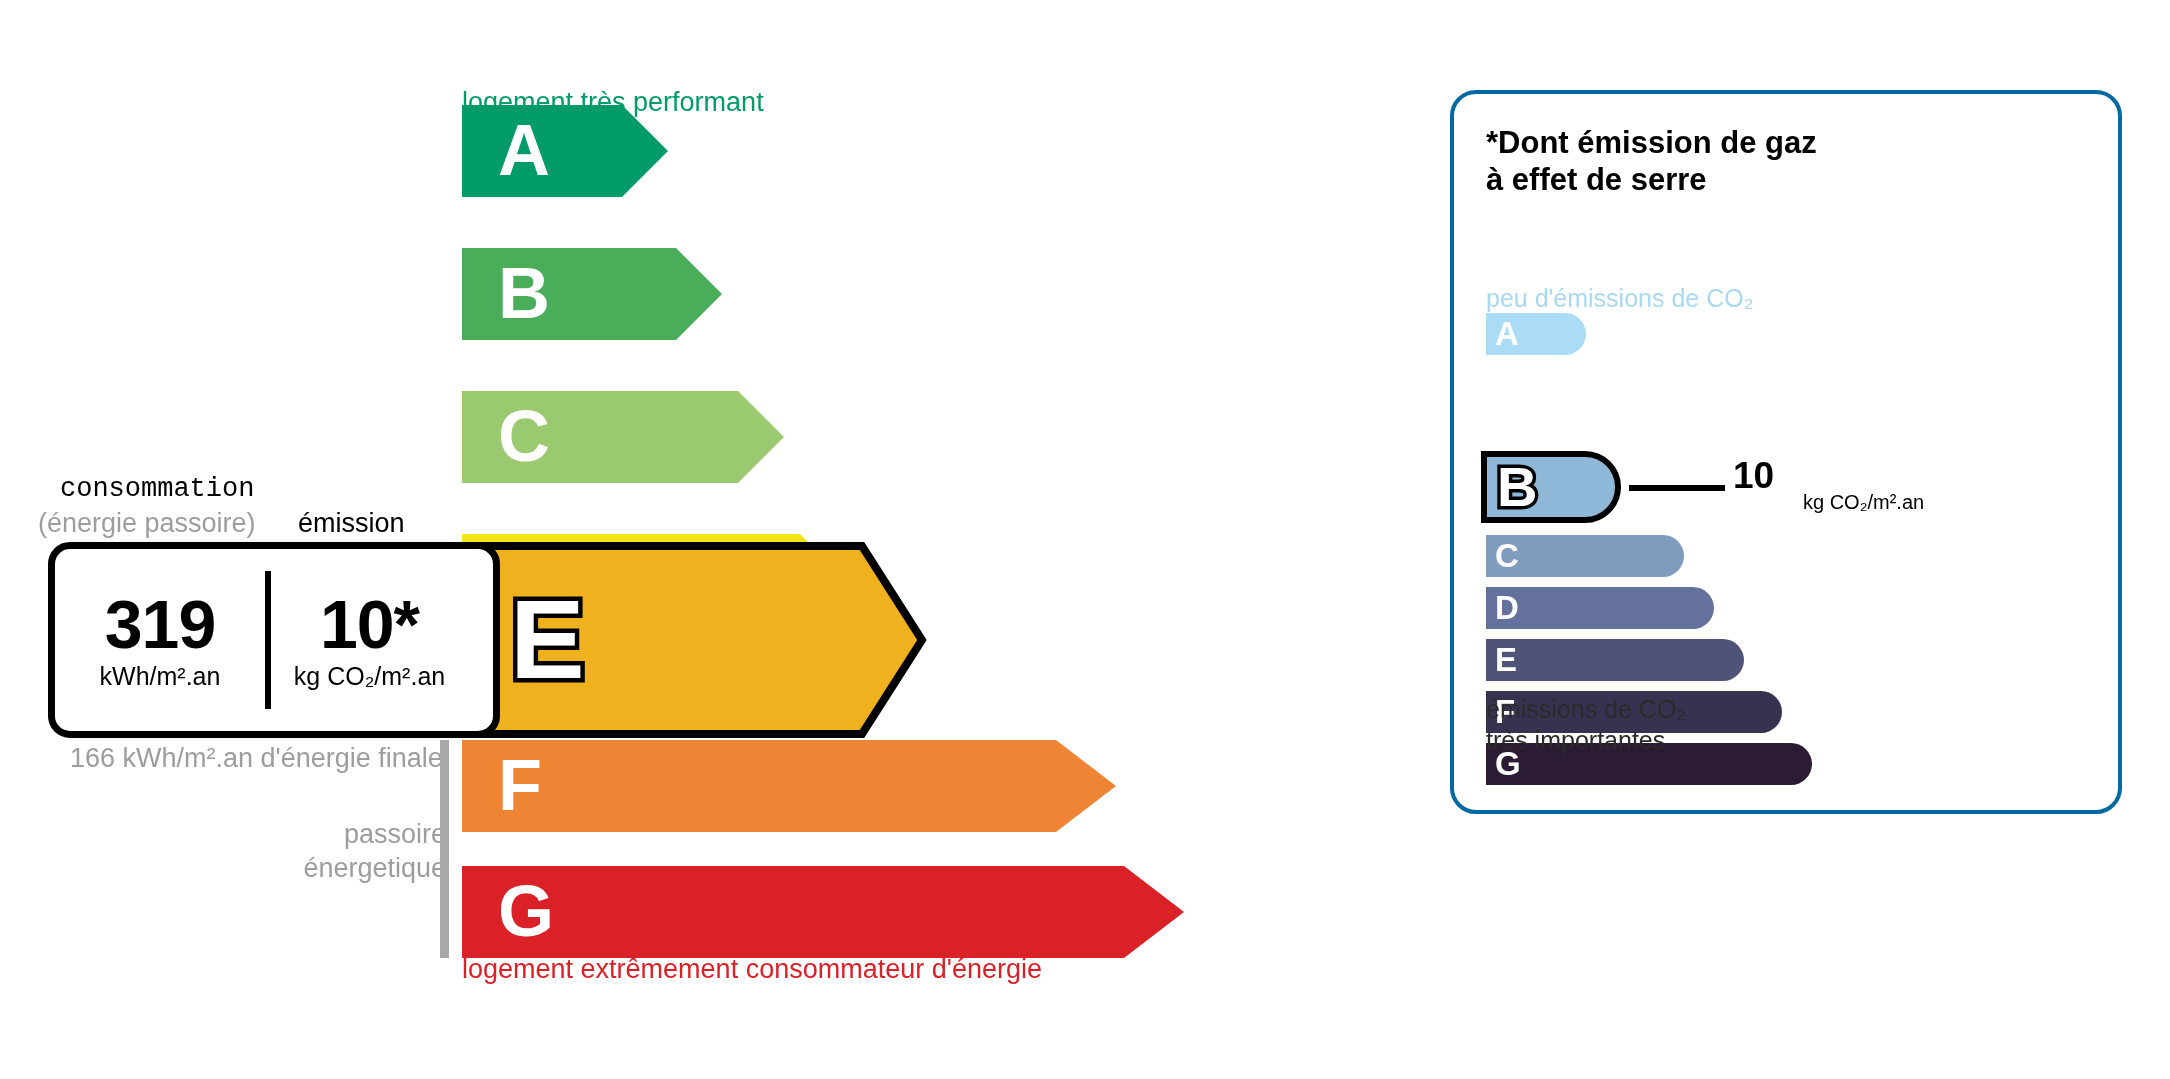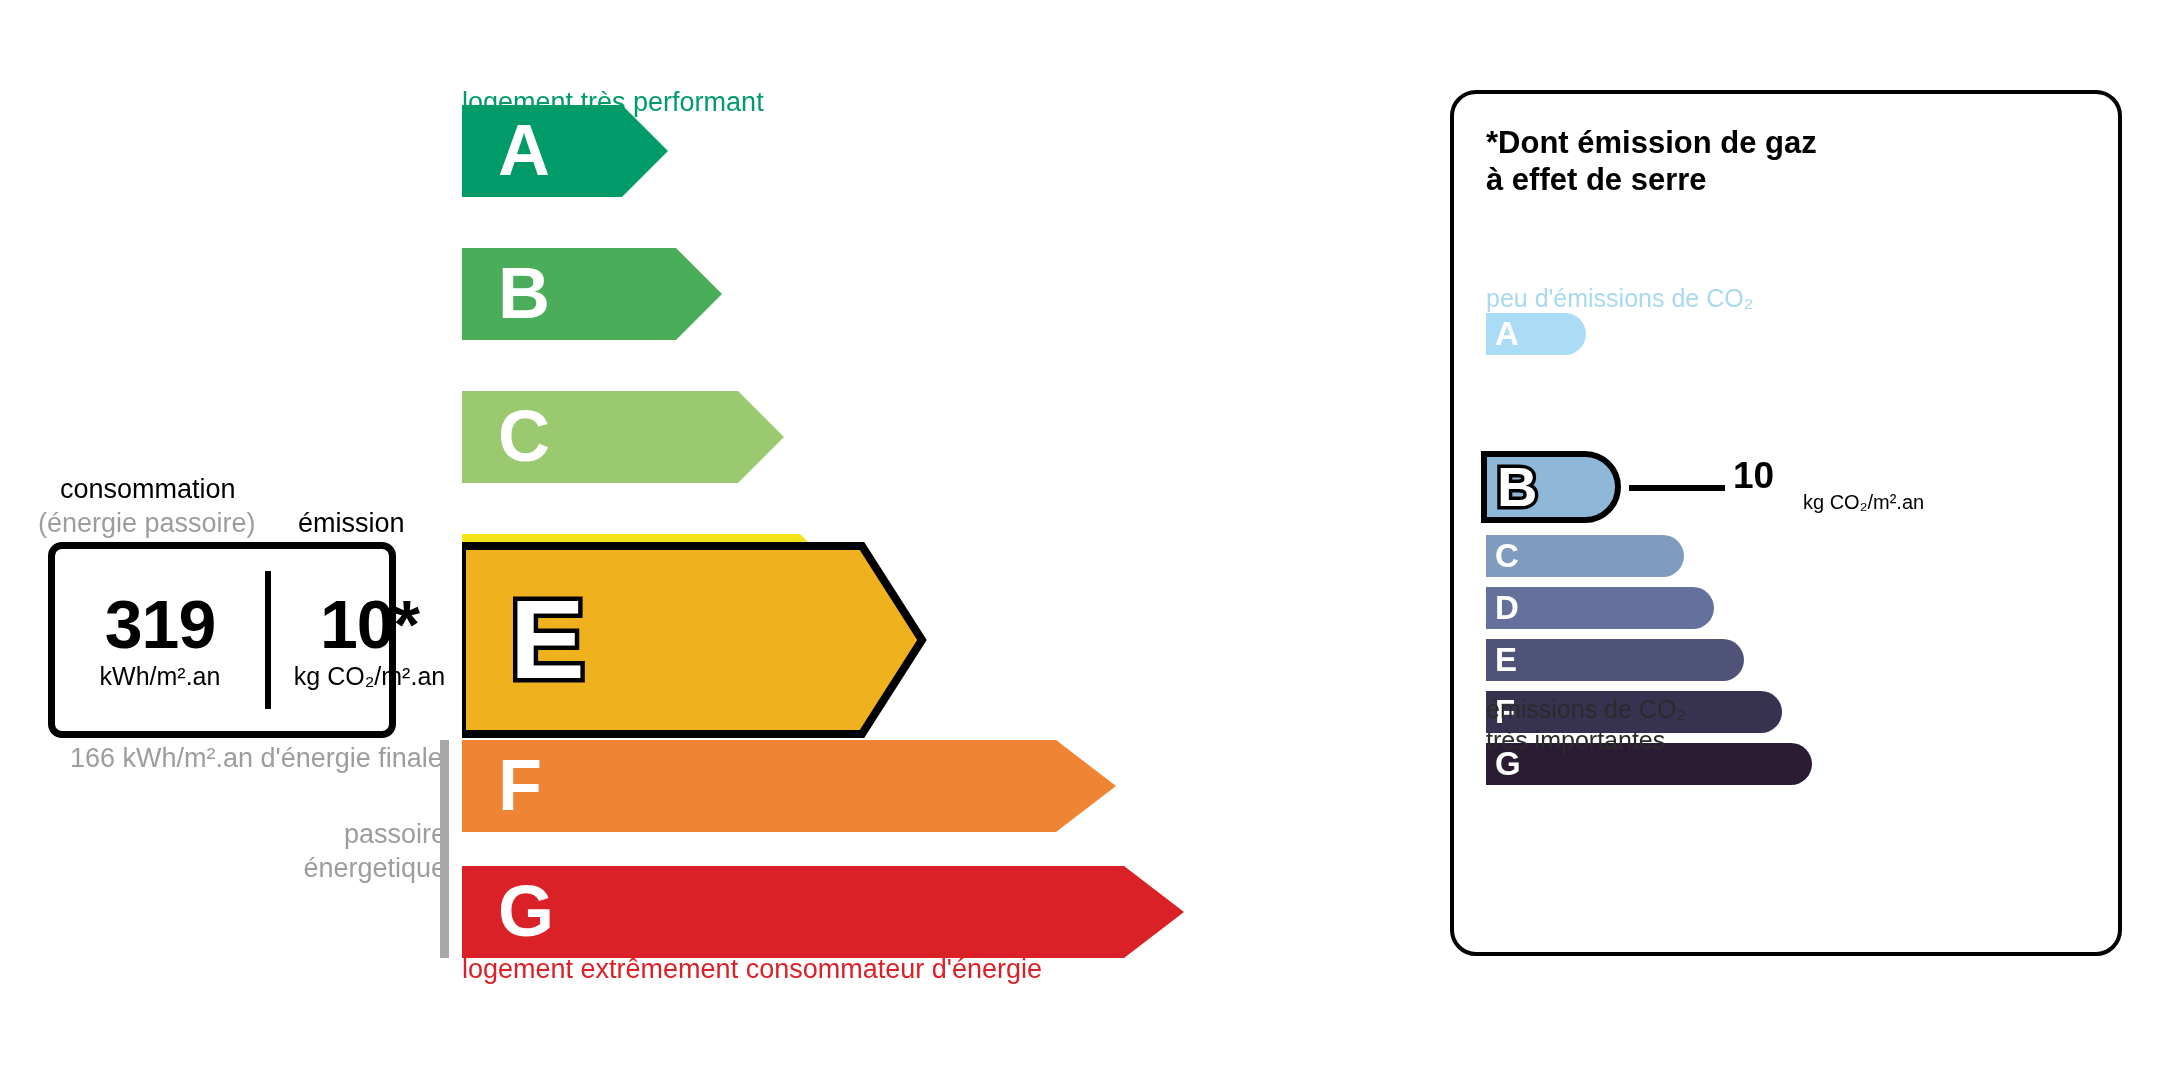--- a/index.html
+++ b/index.html
@@ -81,24 +81,24 @@
     line-height: 1;
     -webkit-text-stroke: 9px #000000;
     paint-order: stroke fill;
   }
 
   
   #value-box {
     position: absolute;
     left: 48px;
     top: 542px;
-    width: 348px;
+    width: 452px;
     height: 196px;
     border: 7px solid #000000;
-    border-radius: 14px;
+    border-radius: 22px;
     background: #ffffff;
     box-sizing: border-box;
     z-index: 6;
   }
   #value-divider {
     position: absolute;
     left: 210px;
     top: 22px;
     bottom: 22px;
     width: 6px;
@@ -130,20 +130,21 @@
   }
 
   
   #label-consommation {
     position: absolute;
     left: 60px;
     top: 474px;
     font-size: 27px;
     color: #000000;
     white-space: nowrap;
+    font-family: Liberation Mono, monospace;
   }
   #label-energie-primaire {
     position: absolute;
     left: 38px;
     top: 508px;
     font-size: 27px;
     color: #9d9d9d;
     white-space: nowrap;
   }
   #label-emissions {
@@ -181,22 +182,22 @@
     height: 218px;
     background: #a8a8a8;
   }
 
   
   #co2-panel {
     position: absolute;
     left: 1450px;
     top: 90px;
     width: 672px;
-    height: 866px;
-    border: 4px solid #000000;
+    height: 724px;
+    border: 4px solid #0369a1;
     border-radius: 26px;
     background: #ffffff;
     box-sizing: border-box;
   }
   #co2-title {
     position: absolute;
     left: 32px;
     top: 30px;
     font-size: 31px;
     font-weight: bold;

